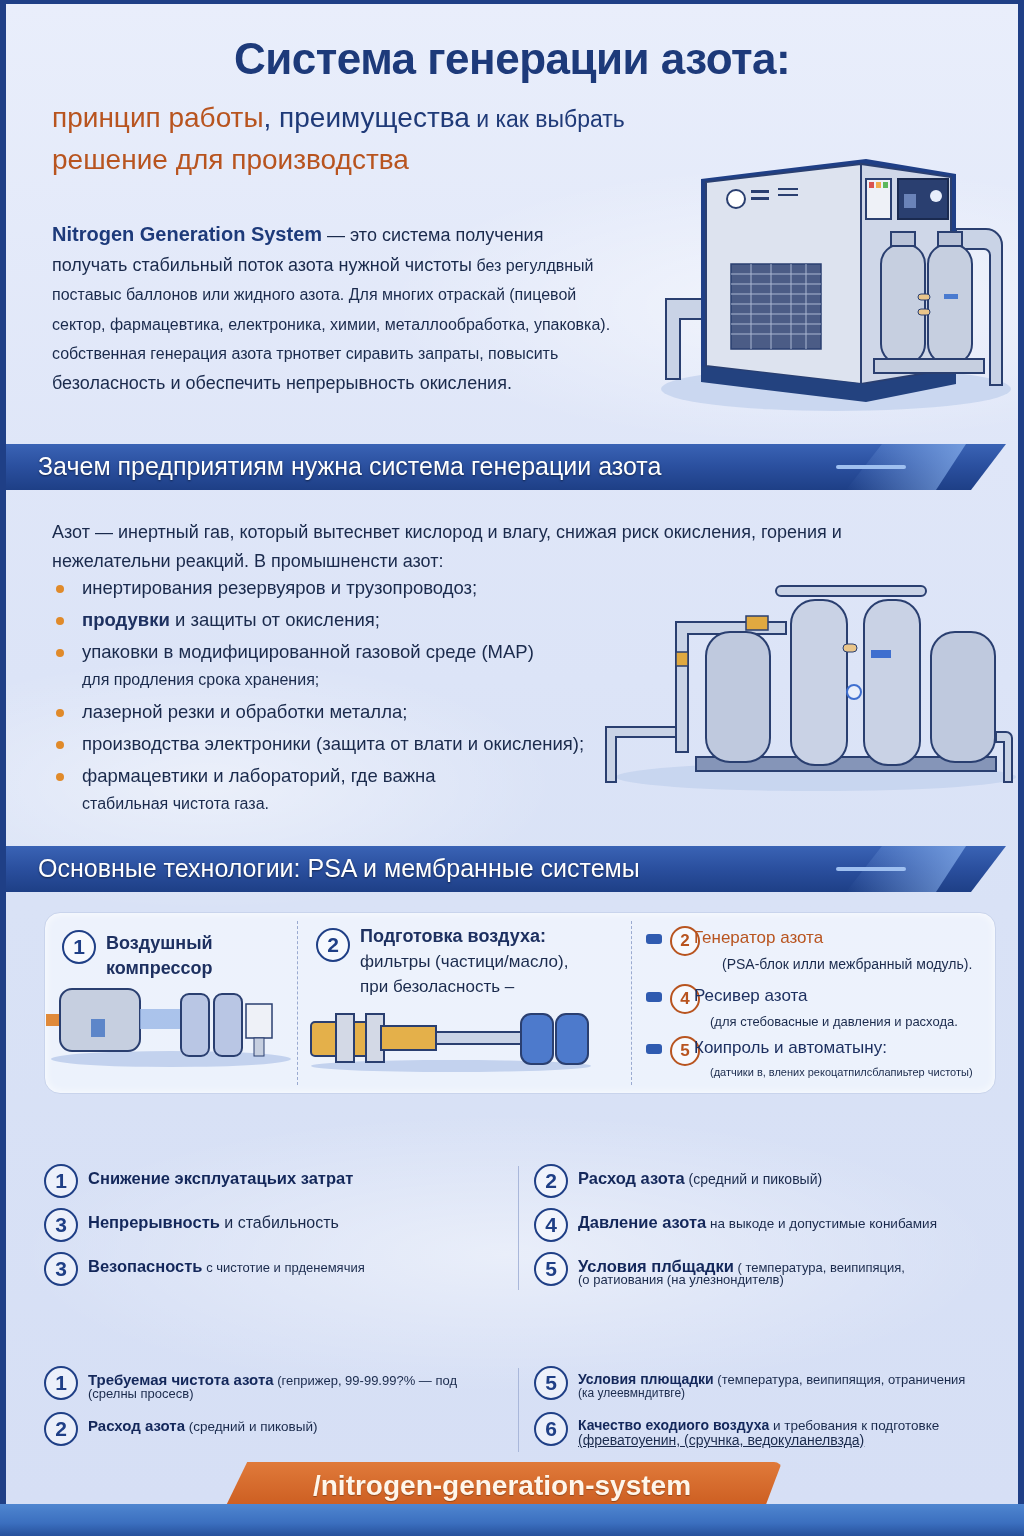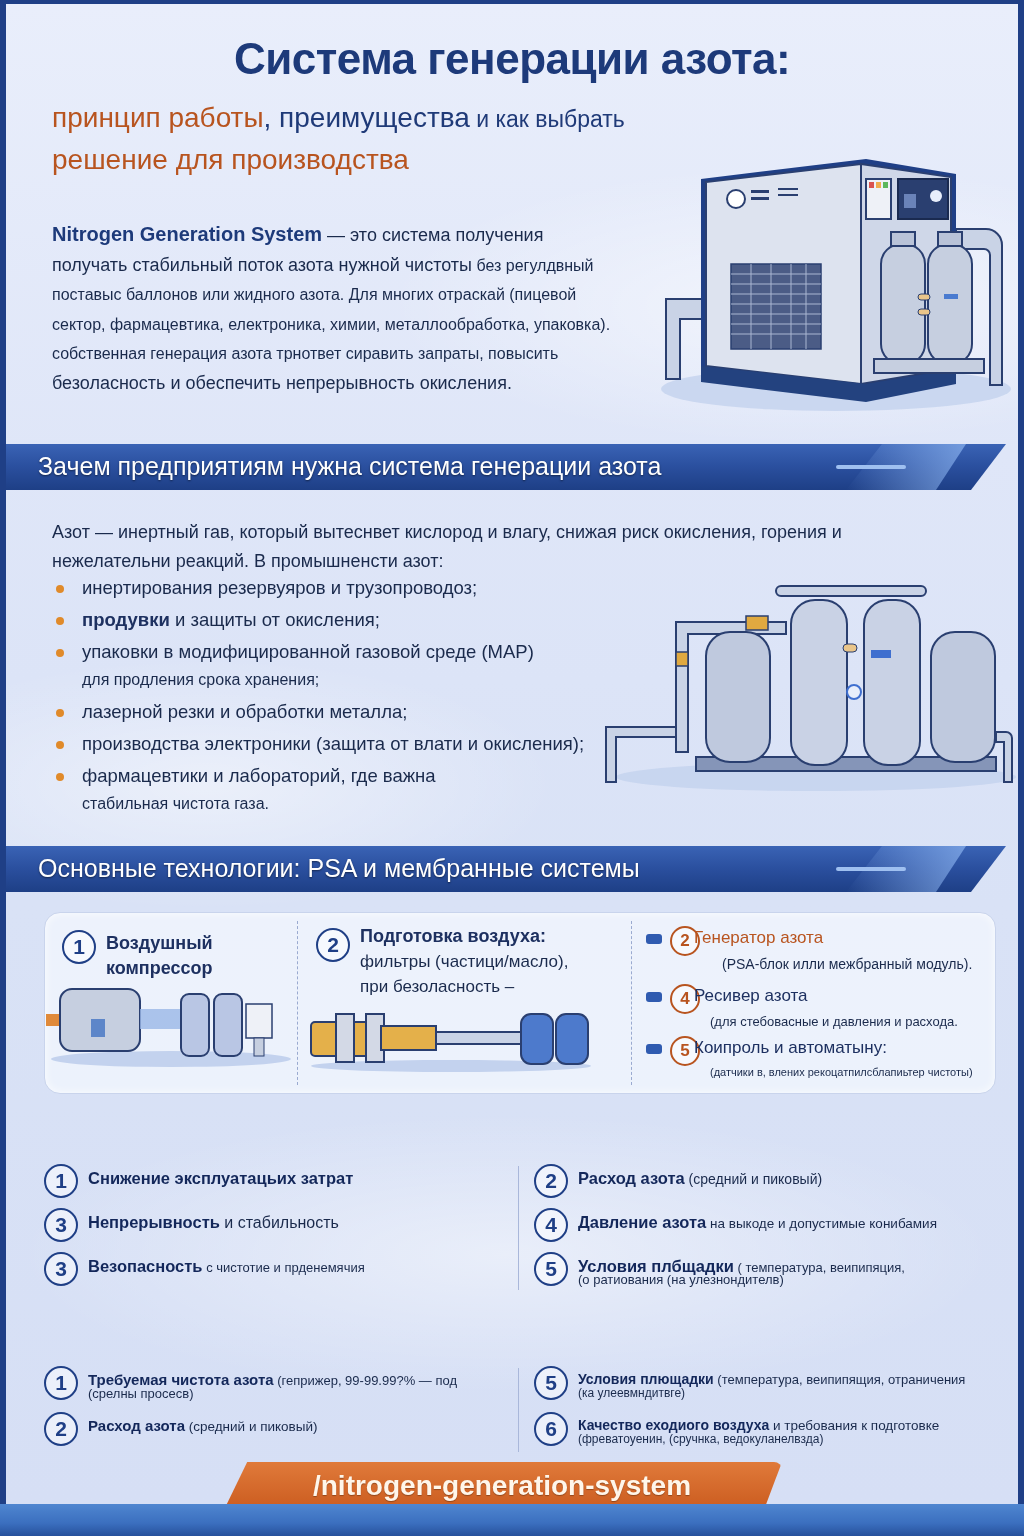--- a/index.html
+++ b/index.html
@@ -338,21 +338,21 @@
   <div class="vdiv" style="left:512px; top:1364px; height:84px;"></div>
   <div class="plist" style="left:528px; top:1362px;">
     <div class="pitem" style="top:0;">
       <span class="num-circle">5</span>
       <span class="ptext" style="font-size:13px;"><b style="font-size:14px;">Условия плющадки</b><span> (температура, веипипящия, отраничения</span></span>
       <span class="psub" style="font-size:12px;">(ка улеевмндитвге)</span>
     </div>
     <div class="pitem" style="top:46px;">
       <span class="num-circle">6</span>
       <span class="ptext" style="font-size:13.5px;"><b style="font-size:14px;">Качество еходиого воздуха</b><span> и требования к подготовке</span></span>
-      <span class="psub" style="font-size:12px;">(фреватоуенин, (сручнка, ведокуланелвзда)</span>
+      <span class="psub" style="font-size:14px;text-decoration:underline;">(фреватоуенин, (сручнка, ведокуланелвзда)</span>
     </div>
   </div>
 
   <div class="url-pill">
     <span class="url-text">/nitrogen-generation-system</span>
   </div>
 </div>
 
 <div class="bottom-bar"></div>
 

